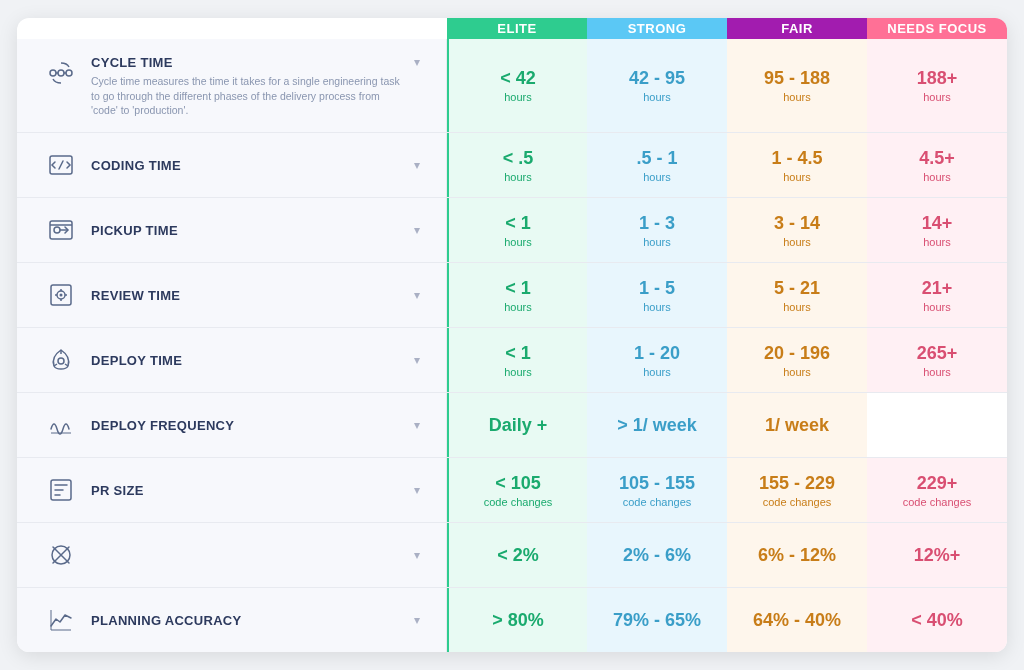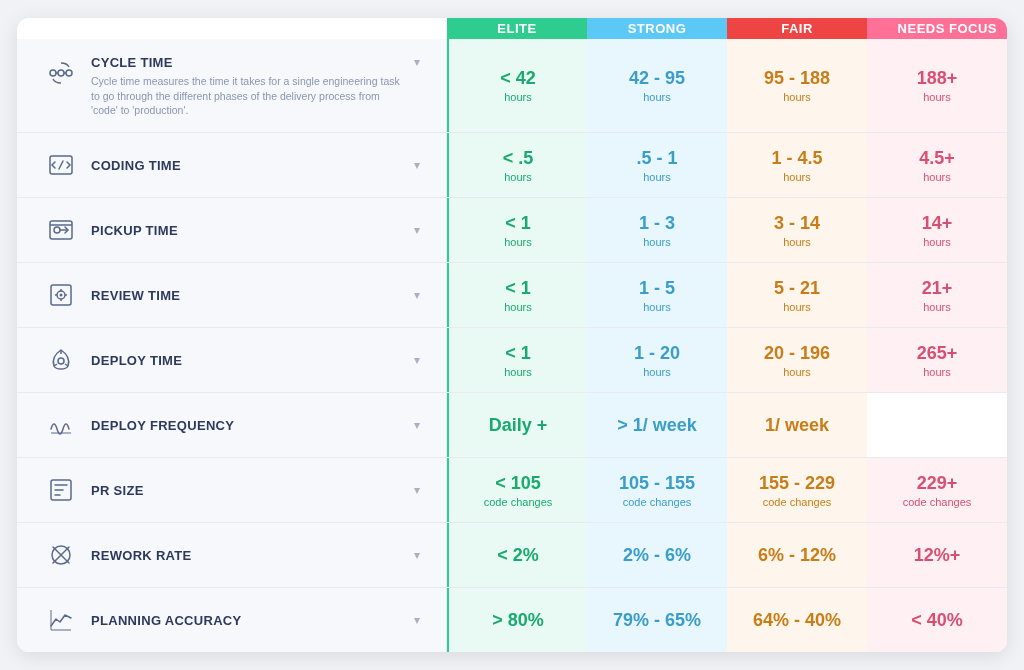--- a/index.html
+++ b/index.html
@@ -27,22 +27,22 @@
       padding: 3px 10px;
       text-align: center;
       font-weight: 700;
       font-size: 13px;
       letter-spacing: 0.5px;
       color: white;
     }
     .header-empty { background: transparent; }
     .header-elite { background: #2ecc8f; }
     .header-strong { background: #5bc8f5; }
-    .header-fair { background: #ef4444; }
-    .header-needs-focus { background: #ff7096; text-align: right; }
+    .header-fair { background: #a21caf; }
+    .header-needs-focus { background: #ff7096; }
 
     .data-row {
       display: grid;
       grid-template-columns: 430px 1fr 1fr 1fr 1fr;
       border-bottom: 1px solid #e8eaf0;
     }
     .data-row:last-child { border-bottom: none; }
 
     .metric-cell {
       background: #f7f8fc;
@@ -355,24 +355,20 @@
     </div>
   </div>
       <div class="data-row">
     <div class="metric-cell">
       <div class="metric-icon">
         <svg class="icon-svg" viewBox="0 0 28 28" fill="none" xmlns="http://www.w3.org/2000/svg">
     <path d="M6 6l16 16M22 6L6 22" stroke="#5a6a8a" stroke-width="1.5" stroke-linecap="round"></path>
     <circle cx="14" cy="14" r="9" stroke="#5a6a8a" stroke-width="1.5"></circle>
   </svg>
       </div>
-      <div class="metric-text-wrap">
-        <div class="metric-title">REWORK RATE</div>
-
-      </div>
       <div class="metric-chevron">▾</div>
     </div>
     <div class="value-cell cell-elite">
       <span>&lt; 2%</span>
 
     </div>
     <div class="value-cell cell-strong">
       <span>2% - 6%</span>
 
     </div>

